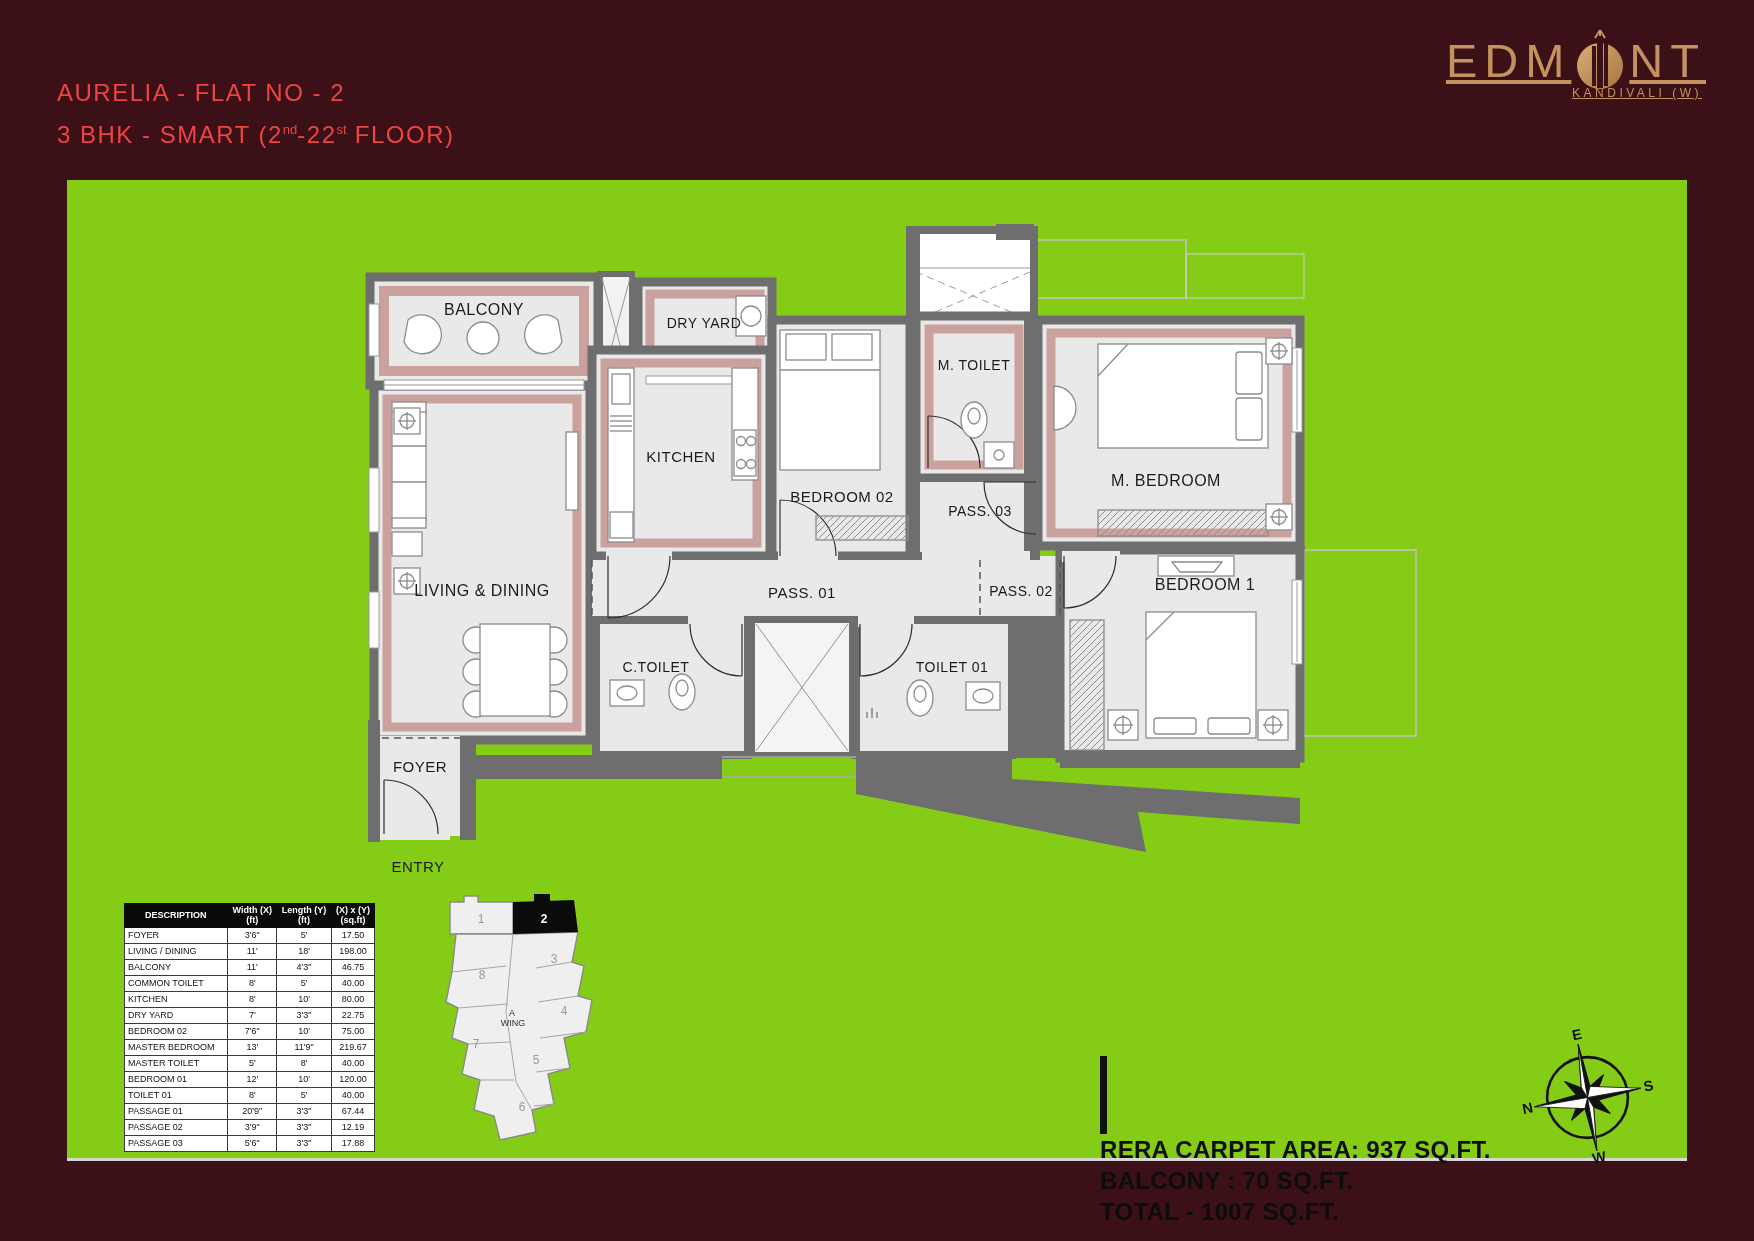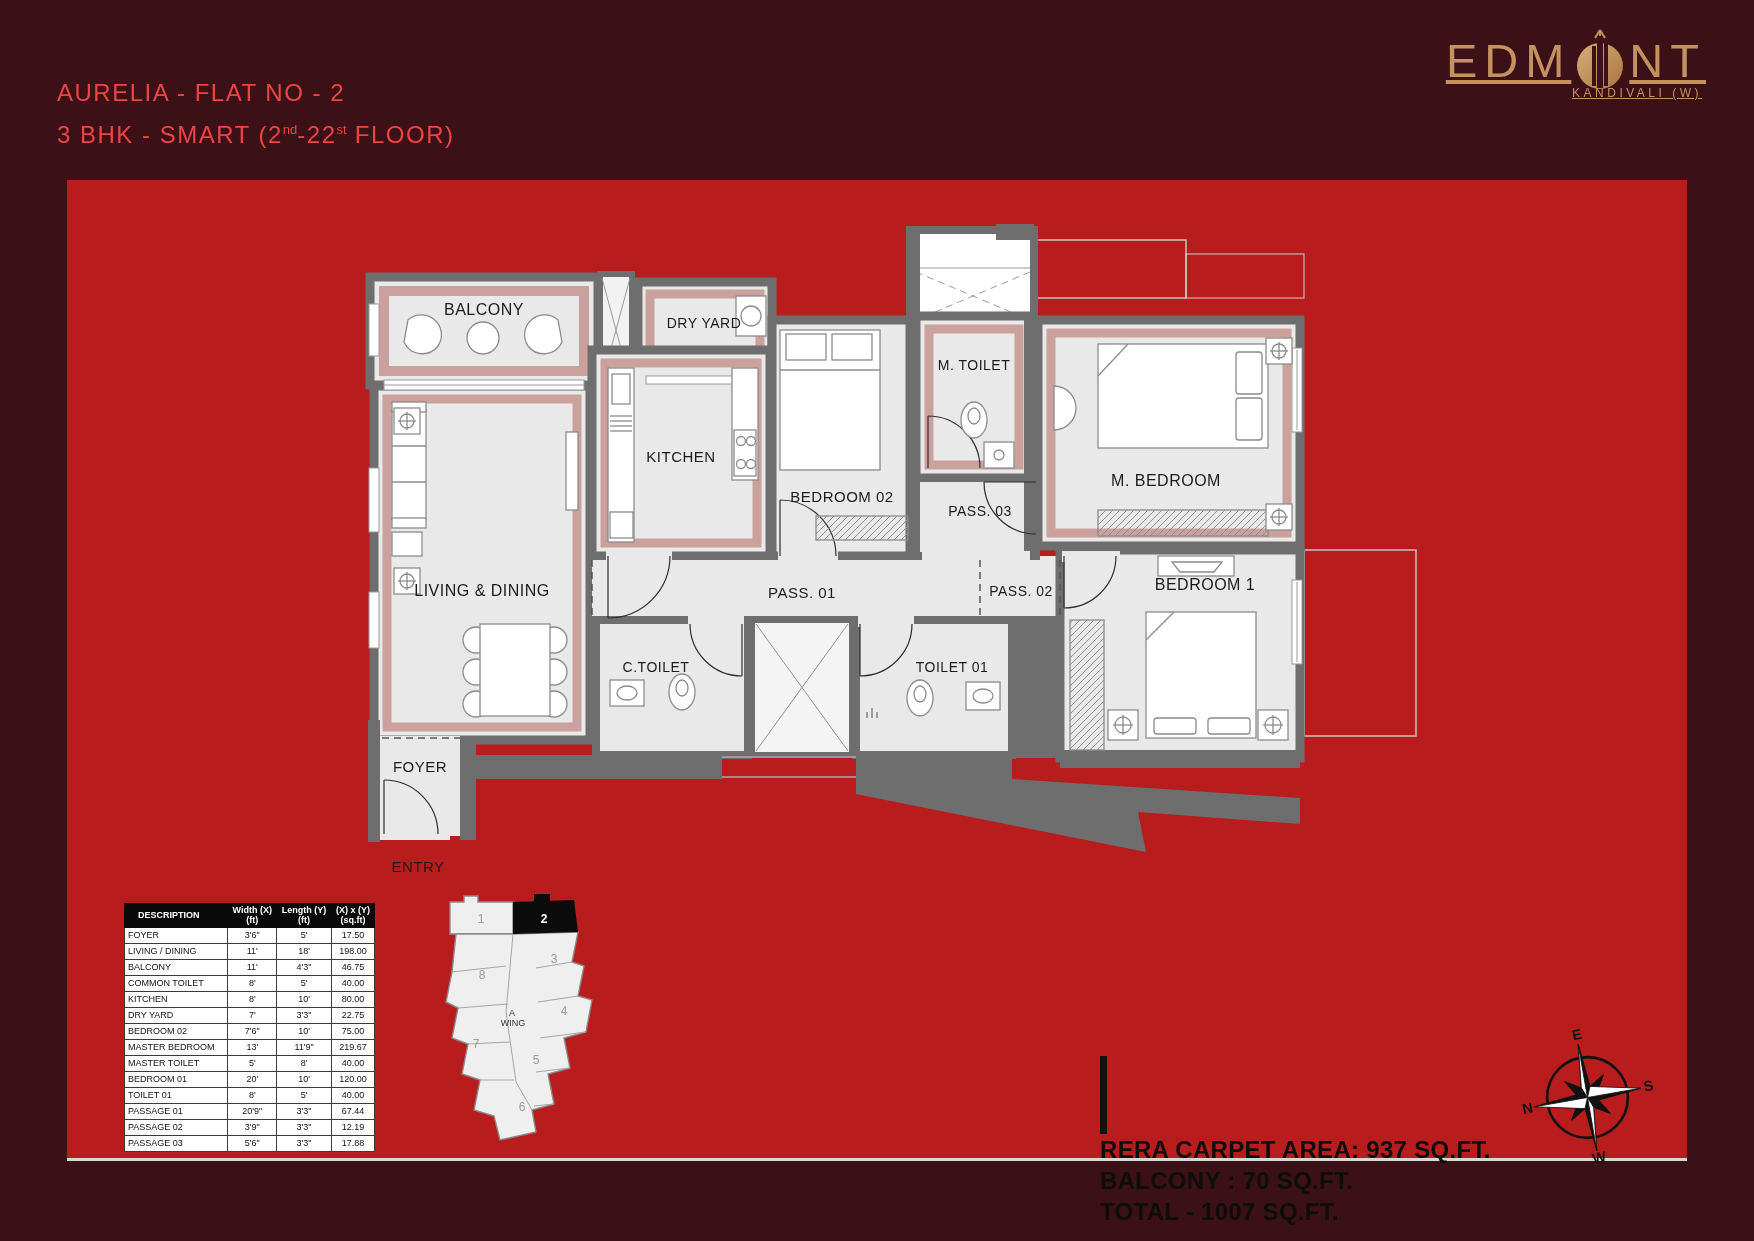--- a/index.html
+++ b/index.html
@@ -8,28 +8,28 @@
     background:#3B1016;
     font-family:"Liberation Sans", sans-serif;
   }
   .page-title{position:absolute;left:57px;top:74px;color:#ef4444;font-weight:normal;
     font-size:24px;letter-spacing:1.5px;line-height:37px;}
   .page-title sup{font-size:13px;letter-spacing:0;}
   .logo{position:absolute;right:48px;top:28px;text-align:right;color:#C4925F;text-decoration:underline;}
   .logo-word{font-size:47px;letter-spacing:7px;font-weight:400;display:flex;align-items:center;justify-content:flex-end;}
   .logo-word .oglyph{display:inline-block;width:54px;height:64px;margin:0 2px;}
   .logo-loc{font-size:12px;letter-spacing:3.5px;margin-top:-6px;padding-right:4px;}
-  .card{position:absolute;left:67px;top:180px;width:1620px;height:978px;background:#b91c1c;
+  .card{position:absolute;left:67px;top:180px;width:1620px;height:978px;background:#84cc16;
     box-shadow:0 3px 0 #d6d6d6;}
   .plan-wrap{position:absolute;left:293px;top:40px;width:1070px;height:700px;}
   .dim-table{position:absolute;left:57px;top:723px;width:251px;border-collapse:collapse;
     font-size:9px;color:#111;}
   .dim-table th{background:#0A0A0A;color:#fff;border:1px solid #0a0a0a;padding:1px 2px;
     font-size:9px;line-height:1.15;}
-  .dim-table th.desc{text-align:left;padding-left:13px;}
+  .dim-table th.desc{text-align:left;padding-left:20px;}
   .dim-table td{border:1px solid #3a3a3a;padding:1px 3px;height:13px;background:#fff;}
   .dim-table td.desc{text-align:left;}
   .dim-table td.num{text-align:center;}
   .keyplan{position:absolute;left:369px;top:712px;width:165px;height:250px;}
   .areas{position:absolute;left:1033px;top:872px;display:flex;flex-direction:column;}
   .areas-bar{width:7px;height:78px;background:#111;margin-right:36px;margin-top:4px;}
   .areas-text{font-size:24px;font-weight:bold;color:#0d0d0d;line-height:31px;letter-spacing:0.3px;}
   .compass{position:absolute;left:1448px;top:845px;width:145px;height:145px;}
   svg text{font-family:"Liberation Sans", sans-serif;}
   .rlabel{fill:#1b1b1b;letter-spacing:0.5px;}
@@ -412,21 +412,21 @@
 
         <tr>
           <td class="desc">MASTER TOILET</td>
           <td class="num">5'</td>
           <td class="num">8'</td>
           <td class="num">40.00</td>
         </tr>
 
         <tr>
           <td class="desc">BEDROOM 01</td>
-          <td class="num">20'</td>
+          <td class="num">12'</td>
           <td class="num">10'</td>
           <td class="num">120.00</td>
         </tr>
 
         <tr>
           <td class="desc">TOILET 01</td>
           <td class="num">8'</td>
           <td class="num">5'</td>
           <td class="num">40.00</td>
         </tr>

